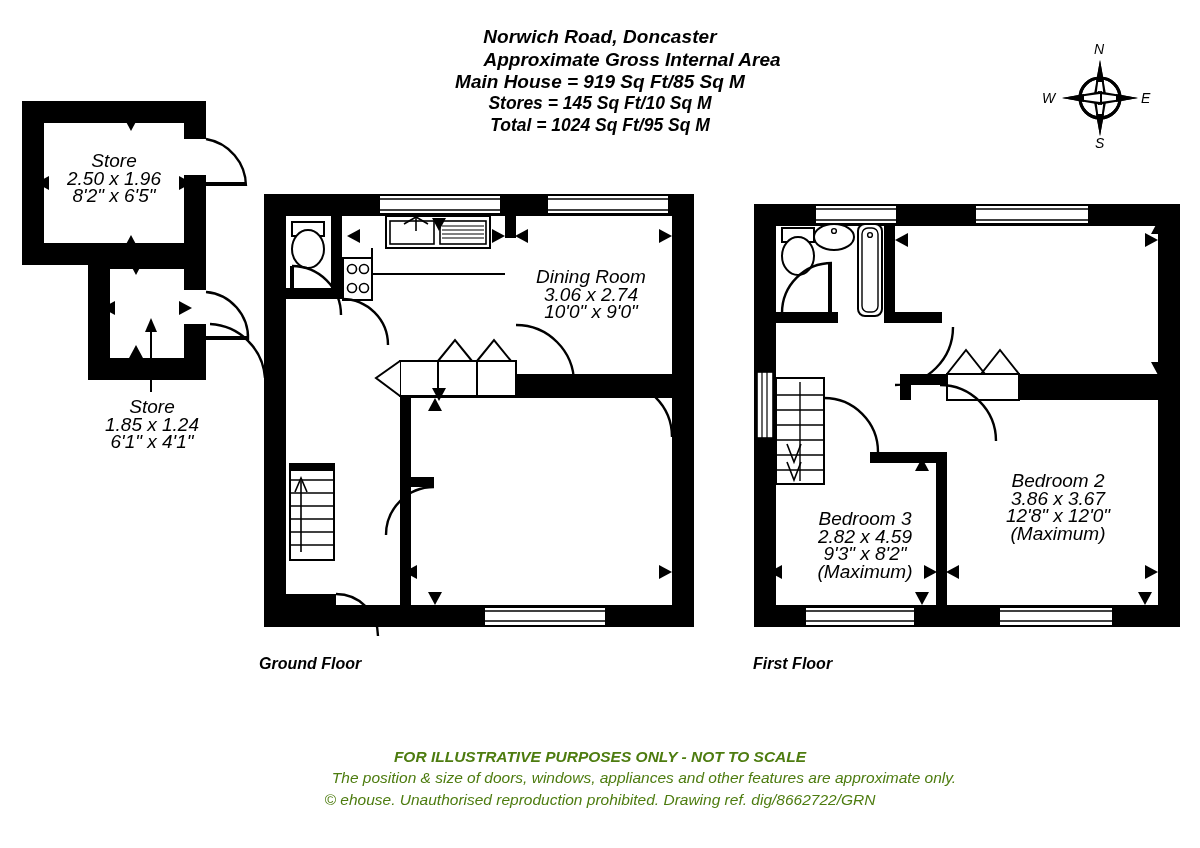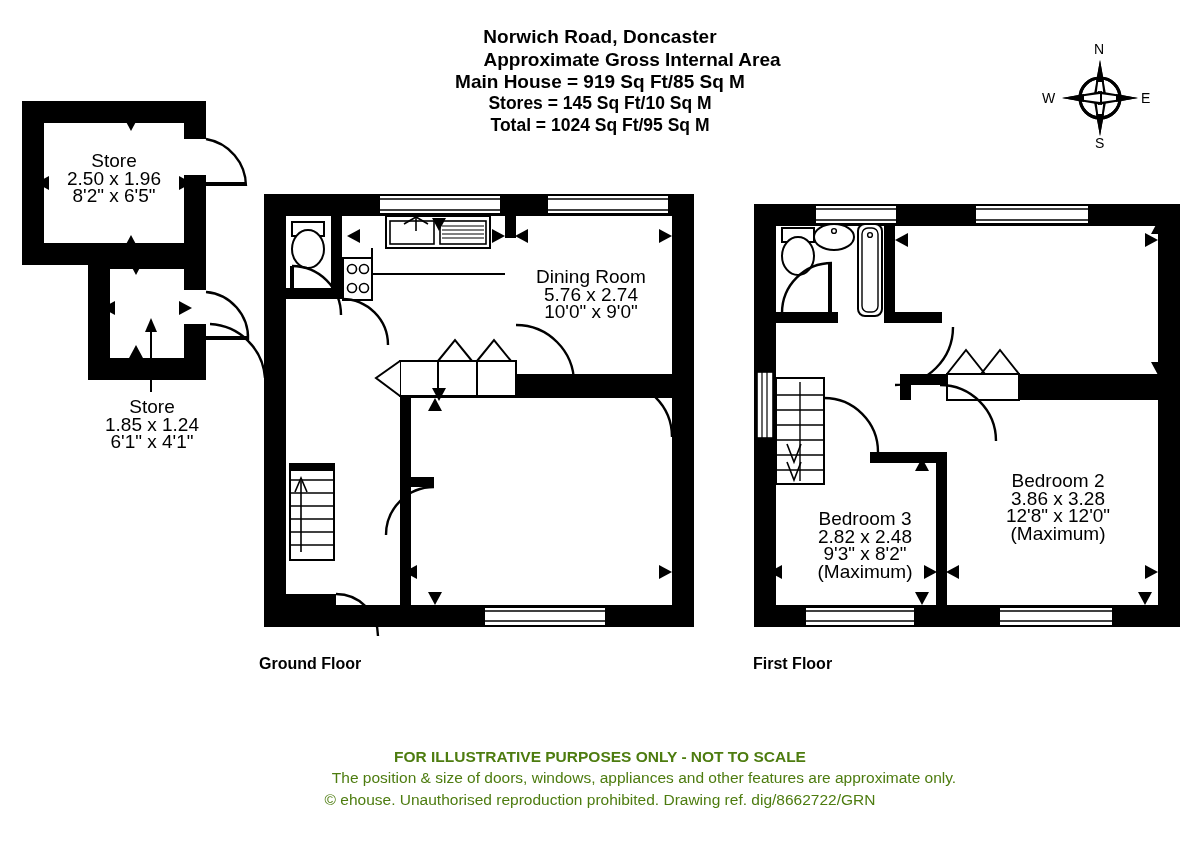--- a/index.html
+++ b/index.html
@@ -14,20 +14,21 @@
     position: relative;
     font-family: "Liberation Sans", sans-serif;
     color: #000000;
     overflow: hidden;
   }
   #plan-root {
     position: absolute;
     left: 0; top: 0;
     width: 1073px;
     height: 848px;
+    font-style: italic;
   }
   svg.plan-svg {
     position: absolute;
     left: 0; top: 0;
     width: 1200px;
     height: 848px;
   }
   .hdr {
     position: absolute;
     left: 0;
@@ -437,36 +438,36 @@
 
   <div class="room-label" style="left:76px; top:398px; width:152px;">
     <span class="rl-name">Store</span>
     <span class="rl-m">1.85 x 1.24</span>
     <span class="rl-ft">6'1" x 4'1"</span>
   </div>
 
 
   <div class="room-label" style="left:512px; top:268px; width:158px;">
     <span class="rl-name">Dining Room</span>
-    <span class="rl-m">5.76 x 2.74</span>
+    <span class="rl-m">3.06 x 2.74</span>
     <span class="rl-ft">10'0" x 9'0"</span>
   </div>
 
 
 
   <div class="room-label" style="left:978px; top:472px; width:160px;">
     <span class="rl-name">Bedroom 2</span>
-    <span class="rl-m">3.86 x 3.28</span>
+    <span class="rl-m">3.86 x 3.67</span>
     <span class="rl-ft">12'8" x 12'0"</span>
     <span class="rl-max">(Maximum)</span>
   </div>
 
   <div class="room-label" style="left:785px; top:510px; width:160px;">
     <span class="rl-name">Bedroom 3</span>
-    <span class="rl-m">2.82 x 2.48</span>
+    <span class="rl-m">2.82 x 4.59</span>
     <span class="rl-ft">9'3" x 8'2"</span>
     <span class="rl-max">(Maximum)</span>
   </div>
 
   <div class="floor-label" id="lbl-ground">Ground Floor</div>
   <div class="floor-label" id="lbl-first">First Floor</div>
 
   <div class="footer-line" id="foot-1">FOR ILLUSTRATIVE PURPOSES ONLY - NOT TO SCALE</div>
   <div class="footer-line" id="foot-2">The position &amp; size of doors, windows, appliances and other features are approximate only.</div>
   <div class="footer-line" id="foot-3">© ehouse. Unauthorised reproduction prohibited. Drawing ref. dig/8662722/GRN</div>

